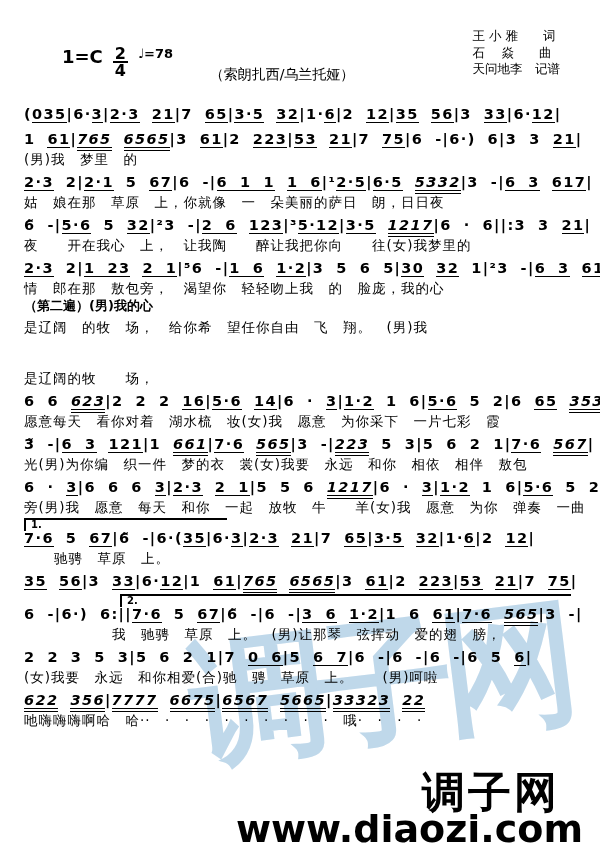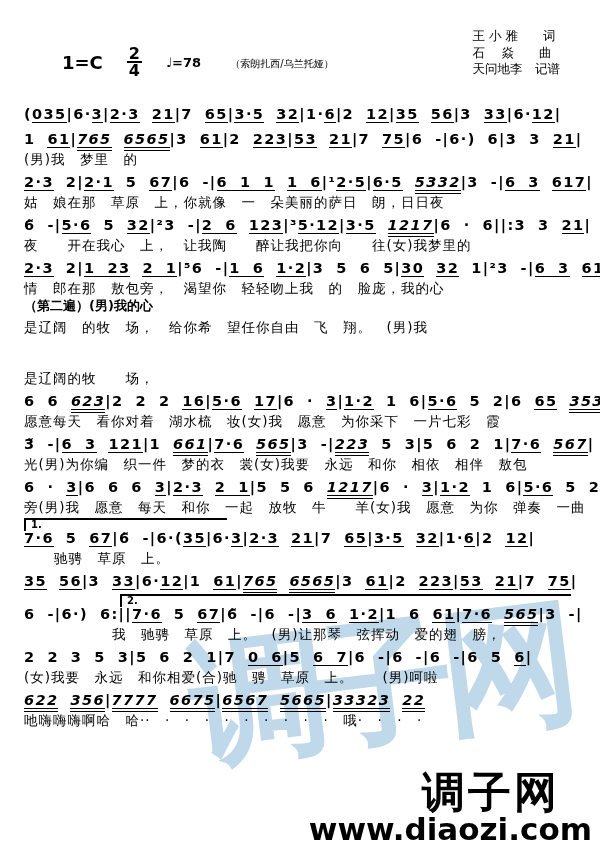--- a/index.html
+++ b/index.html
@@ -9,30 +9,30 @@
 
   
   .wm-blue{position:absolute;left:190px;top:592px;z-index:0;color:#b9d4e8;
            font-size:138px;font-weight:bold;letter-spacing:-12px;
            transform:rotate(-7deg);white-space:nowrap;opacity:.9;}
 
   .content{position:relative;z-index:1;padding:24px 20px 0 24px;}
 
   
   .header{position:relative;height:80px;}
-  .keysig{position:absolute;left:38px;top:22px;display:flex;align-items:center;
-          gap:24px;font-weight:bold;}
+  .keysig{position:absolute;left:38px;top:22px;display:flex;
+          gap:10px;font-weight:bold;}
   .key{font-size:18px;}
   .meter{display:inline-flex;flex-direction:column;align-items:center;
          font-size:16px;line-height:15px;font-weight:bold;}
   .meter .den{border-top:2px solid #000;padding:0 2px;}
   .tempo{font-size:13px;font-weight:bold;}
   .title{position:absolute;left:0;right:40px;top:0;text-align:center;
          font-size:28px;font-weight:bold;letter-spacing:4px;}
-  .subtitle{position:absolute;left:0;right:40px;top:33px;text-align:center;font-size:10px;}
+  .subtitle{position:absolute;left:0;right:40px;top:42px;text-align:center;font-size:14px;}
   .credits{position:absolute;right:20px;top:4px;font-size:12.5px;line-height:16.5px;
            text-align:left;white-space:nowrap;}
 
   
   .system{position:relative;margin-bottom:4px;}
   .notes{font-weight:bold;font-size:14.5px;line-height:21px;white-space:nowrap;
          letter-spacing:1.4px;word-spacing:5.5px;}
   .u1{border-bottom:1.5px solid #000;}
   .u2{border-bottom:4px double #000;font-style:italic;}
   .lyrics{font-size:13.5px;line-height:18px;white-space:nowrap;letter-spacing:1px;}
@@ -46,21 +46,21 @@
   .volta{position:absolute;top:-10px;height:11px;border-top:2px solid #000;
          border-left:2px solid #000;font-size:10px;font-weight:bold;
          line-height:10px;padding-left:5px;}
   .volta1{left:0;width:196px;}
   .volta2{left:96px;width:444px;}
 
   
   .wm-black{position:absolute;right:0;bottom:4px;z-index:2;text-align:right;}
   .wm-name{font-size:43px;font-weight:900;letter-spacing:3px;line-height:42px;
            margin-right:40px;}
-  .wm-url{font-size:31px;font-weight:800;line-height:33px;margin-right:8px;}
+  .wm-url{font-size:38px;font-weight:800;line-height:33px;margin-right:17px;}
 </style>
 </head>
 <body>
 
 <div class="sheet">
 
   <div class="wm-blue">调子网</div>
 
   <div class="content">
 
@@ -107,21 +107,21 @@
     </div>
 
     <div class="system">
       <div class="lyrics">是辽阔　的牧　场，　给你希　望任你自由　飞　翔。　(男)我</div>
       <div class="mixedrow">
         <span class="lyrics">是辽阔的牧　　场，</span>
       </div>
     </div>
 
     <div class="system">
-      <div class="notes">6 6 <span class="u2">623</span>|2 2 2 <span class="u1">16</span>|<span class="u1">5·6</span> <span class="u1">17</span>|6 · <span class="u1">3</span>|<span class="u1">1·2</span> 1 6|<span class="u1">5·6</span> 5 2|6 <span class="u1">65</span> <span class="u2">353</span>|</div>
+      <div class="notes">6 6 <span class="u2">623</span>|2 2 2 <span class="u1">16</span>|<span class="u1">5·6</span> <span class="u1">14</span>|6 · <span class="u1">3</span>|<span class="u1">1·2</span> 1 6|<span class="u1">5·6</span> 5 2|6 <span class="u1">65</span> <span class="u2">353</span>|</div>
       <div class="lyrics">愿意每天　看你对着　湖水梳　妆(女)我　愿意　为你采下　一片七彩　霞</div>
     </div>
 
     <div class="system">
       <div class="notes">3̃ -|<span class="u1">6 3</span> <span class="u1">121</span>|1 <span class="u2">661</span>|<span class="u1">7·6</span> <span class="u2">565</span>|3 -|<span class="u2">223</span> 5 3|5 6 2 1|<span class="u1">7·6</span> <span class="u2">567</span>|</div>
       <div class="lyrics">光(男)为你编　织一件　梦的衣　裳(女)我要　永远　和你　相依　相伴　敖包</div>
     </div>
 
     <div class="system">
       <div class="notes">6 · <span class="u1">3</span>|6 6 6 <span class="u1">3</span>|<span class="u1">2·3</span> <span class="u1">2 1</span>|5 5 6 <span class="u2">1217</span>|6 · <span class="u1">3</span>|<span class="u1">1·2</span> 1 6|<span class="u1">5·6</span> 5 2|</div>

